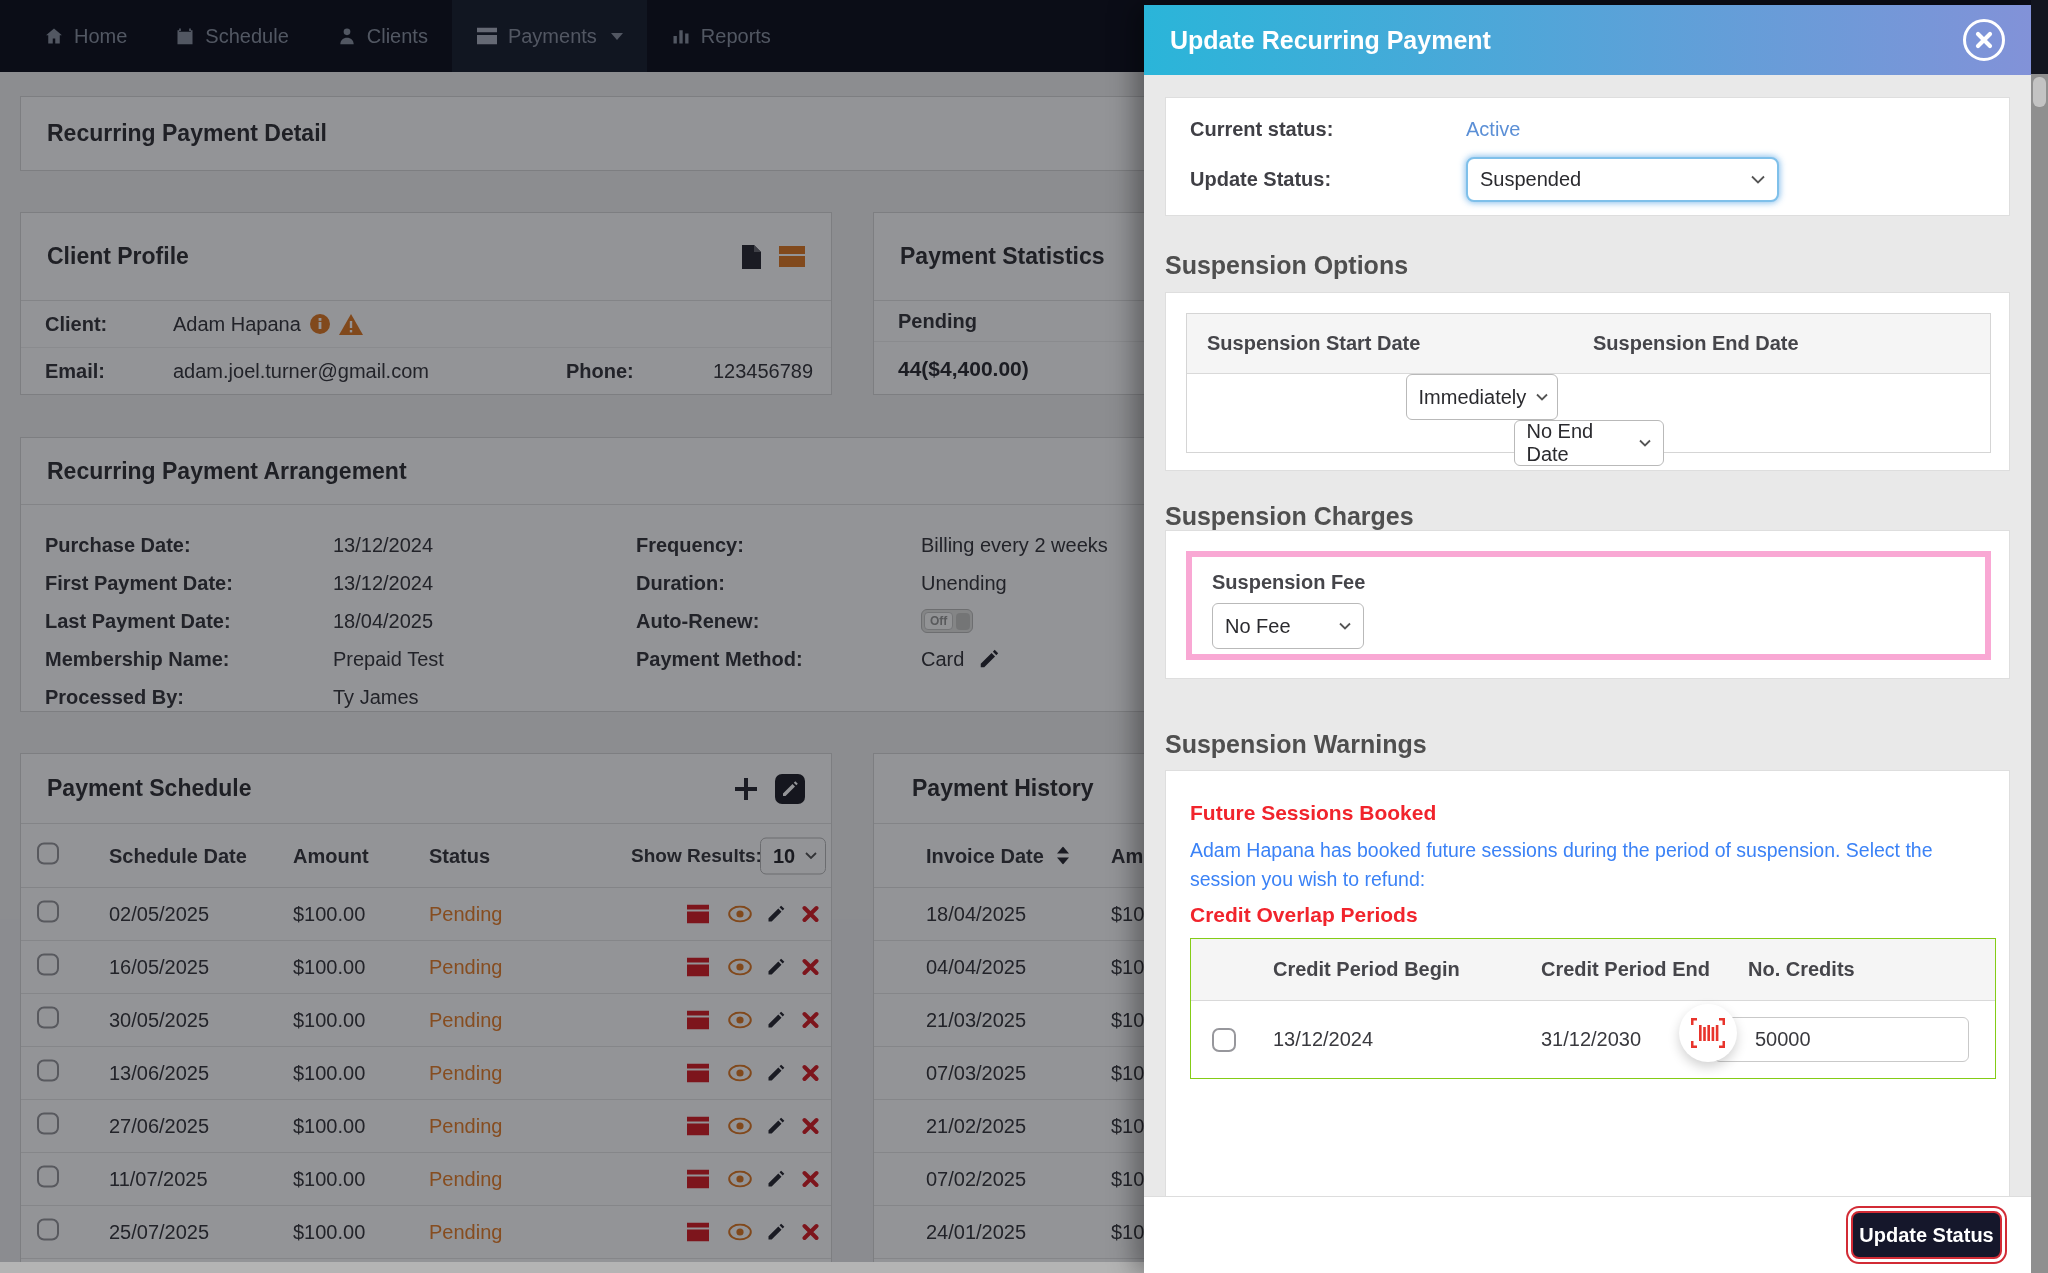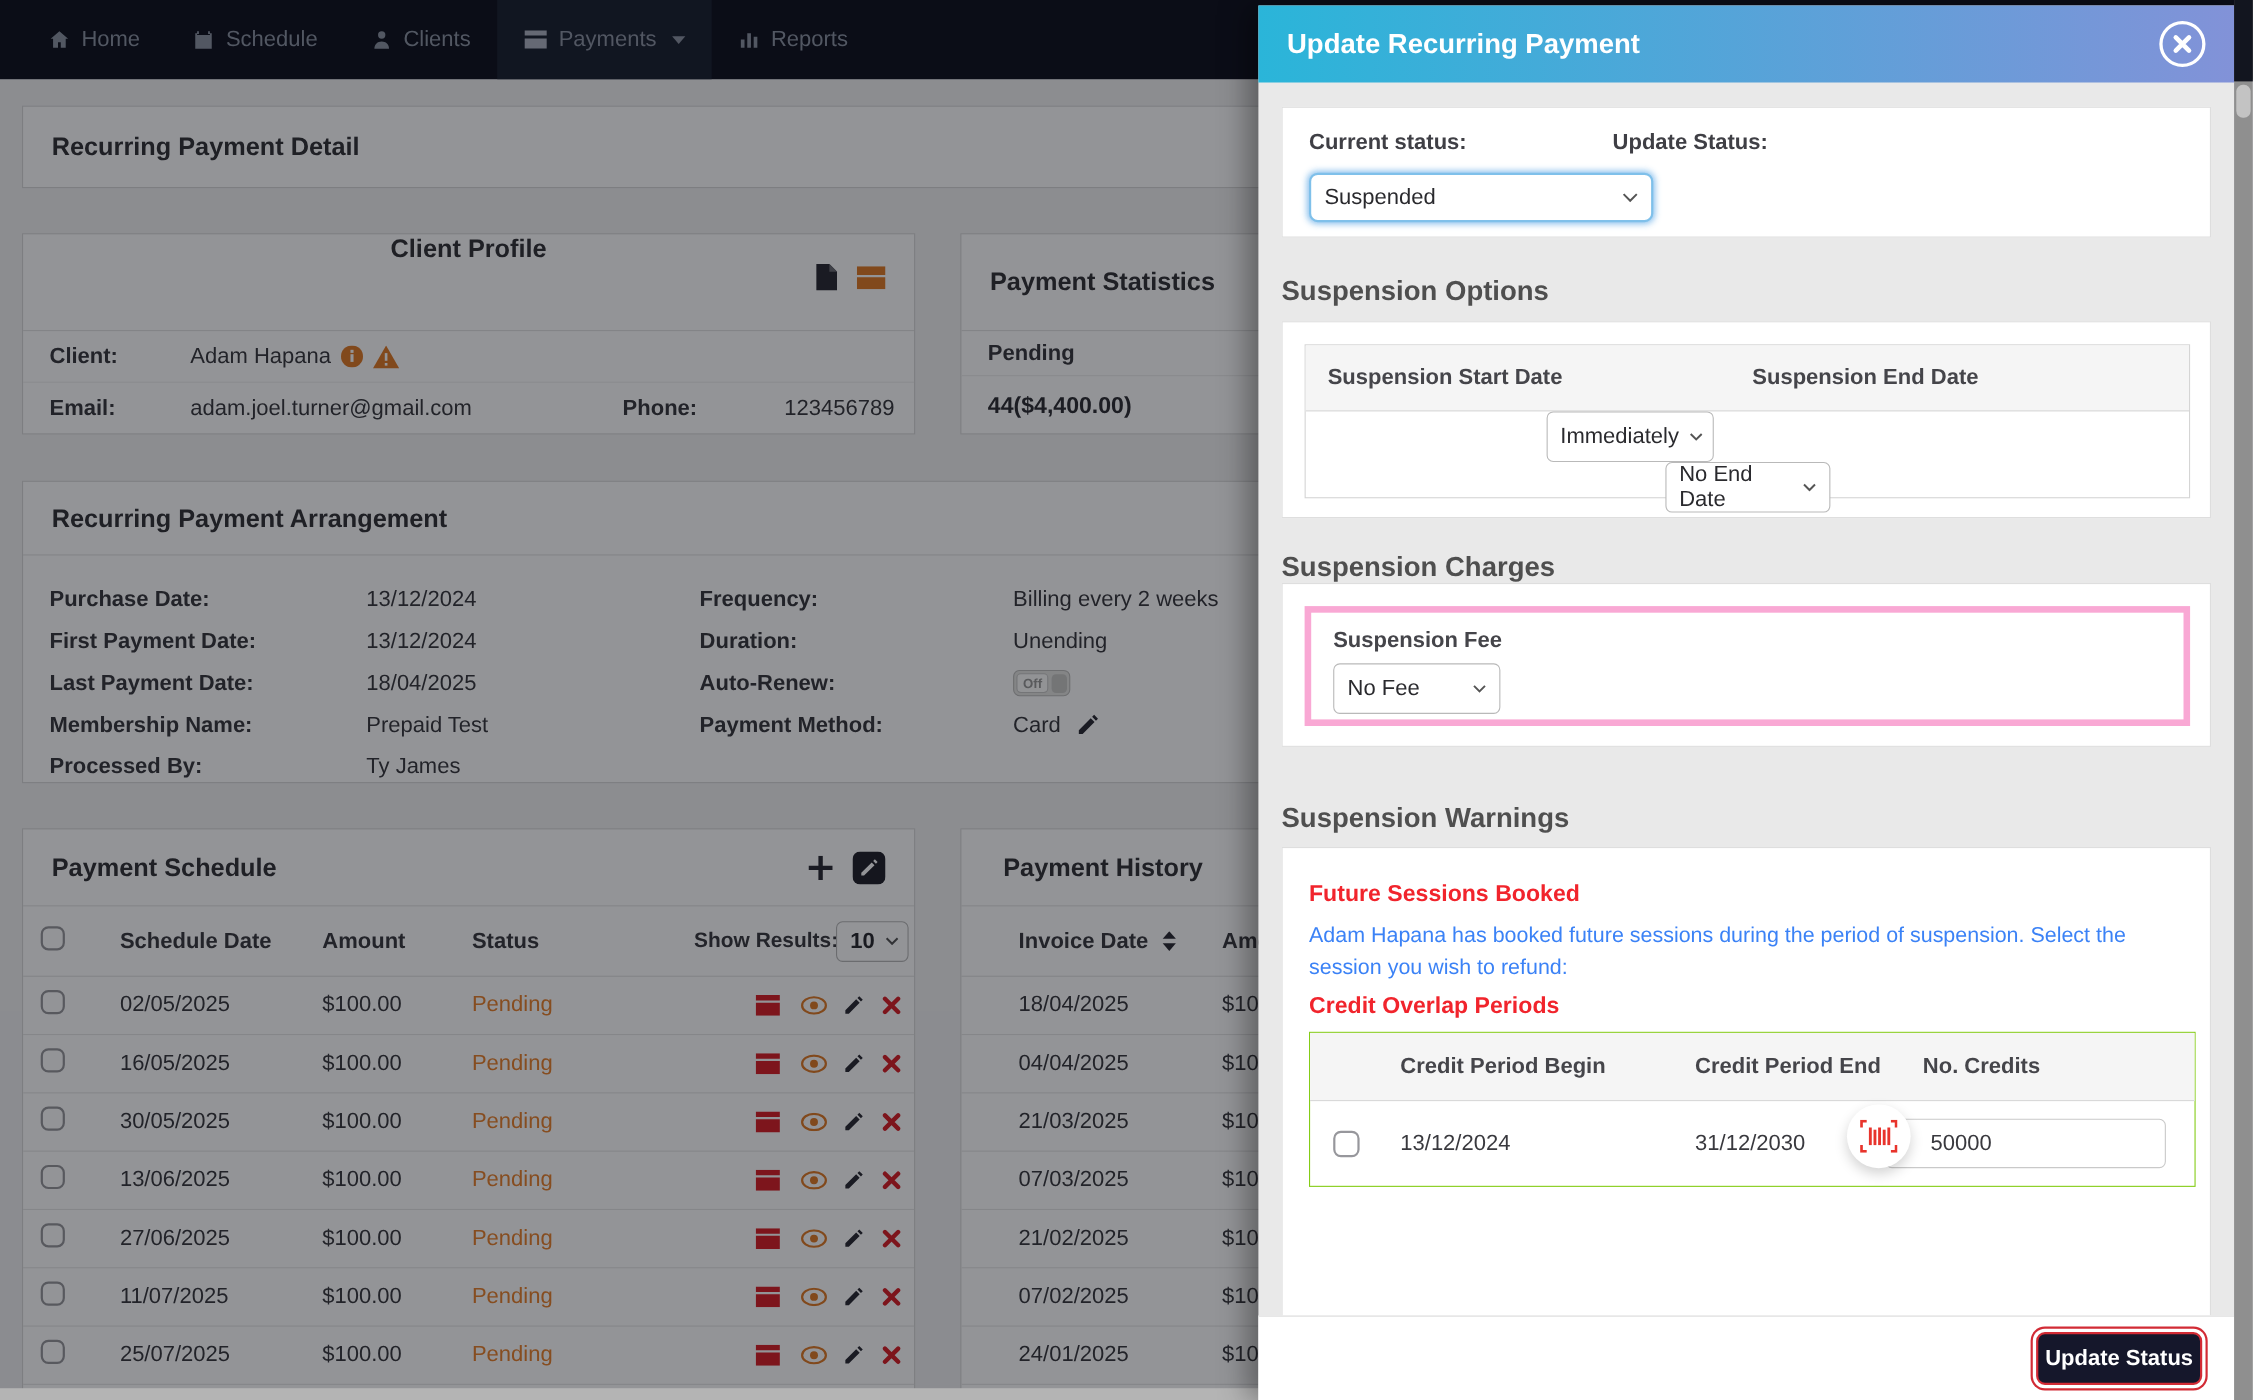--- a/index.html
+++ b/index.html
@@ -19,21 +19,21 @@
     border-top:7px solid var(--navbar_text,#8d94a3); margin-left:4px; }
 
   .card { position:absolute; background:#fff; border:1px solid #d8d8d8; }
   .card-head { display:flex; align-items:center; padding:0 26px; border-bottom:1px solid #e3e3e3; }
   .card-title { font-size:23px; font-weight:700; color:#333338; }
   .head-icons { margin-left:auto; display:flex; align-items:center; gap:18px; }
 
   #card-detail { left:20px; top:96px; width:2000px; height:75px; display:flex; align-items:center; padding:0 26px; }
 
   #card-client { left:20px; top:212px; width:812px; height:183px; }
-  #card-client .card-head { height:88px;flex-direction:column; }
+  #card-client .card-head { height:88px; }
   .cp-row { display:flex; align-items:center; height:47px; padding-left:24px; font-size:20px; color:#39393e; }
   .cp-row.first { border-bottom:1px solid #efefef; }
   .cp-label { width:128px; font-weight:700; }
   .cp-name { display:flex; align-items:center; gap:9px; }
   .cp-email { width:393px; }
   .cp-phone-label { width:147px; font-weight:700; }
 
   #card-stats { left:873px; top:212px; width:727px; height:183px; }
   #card-stats .card-head { height:88px; }
   .st-row1 { height:41px; display:flex; align-items:center; padding-left:24px;
@@ -611,20 +611,21 @@
       <svg width="18" height="18" viewBox="0 0 18 18" stroke="#fff" stroke-width="4.2" stroke-linecap="round">
           <path d="M3 3l12 12M15 3L3 15"></path>
         </svg>
     </span>
   </div>
 
   <div class="m-body">
 
     <div class="m-card" id="status-card">
       <span class="m-label">Current status:</span>
+      <span class="status-active">Active</span>
       <span class="m-label">Update Status:</span>
       <span class="select focused sel-status">
         <span>Suspended</span>
         <svg class="chev" width="14" height="9" viewBox="0 0 14 9" fill="none" stroke="#555" stroke-width="1.8">
             <path d="M1 1.5 7 7.5 13 1.5"></path>
           </svg>
       </span>
     </div>
 
     <div class="m-heading" id="h-options">Suspension Options</div>

